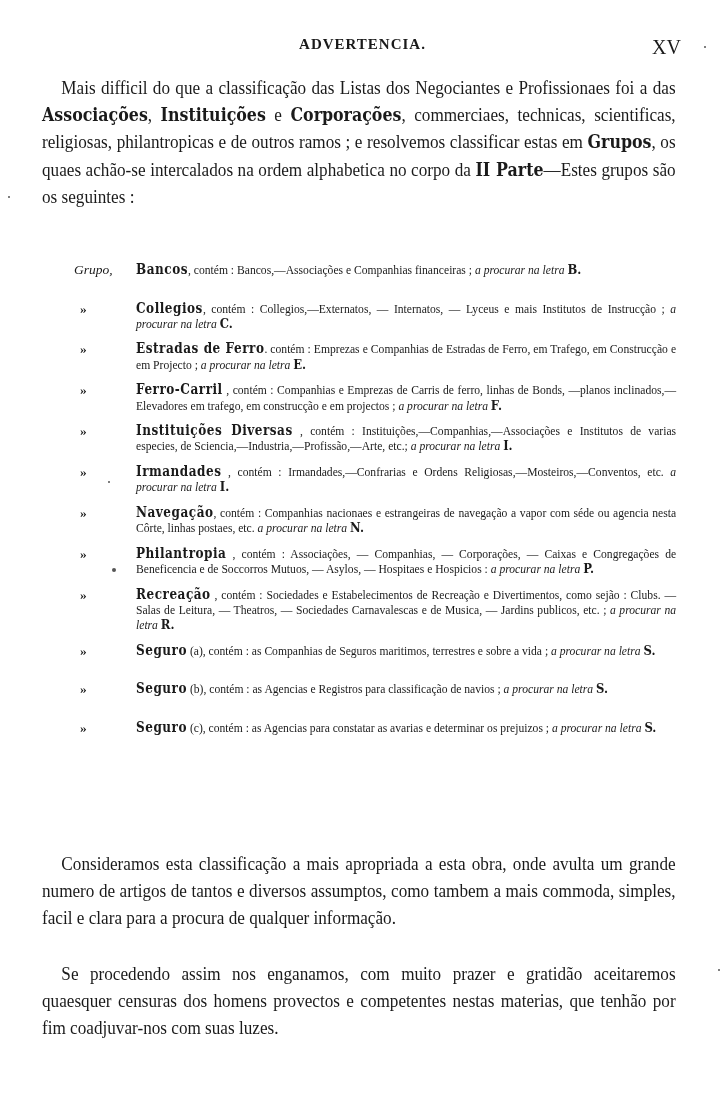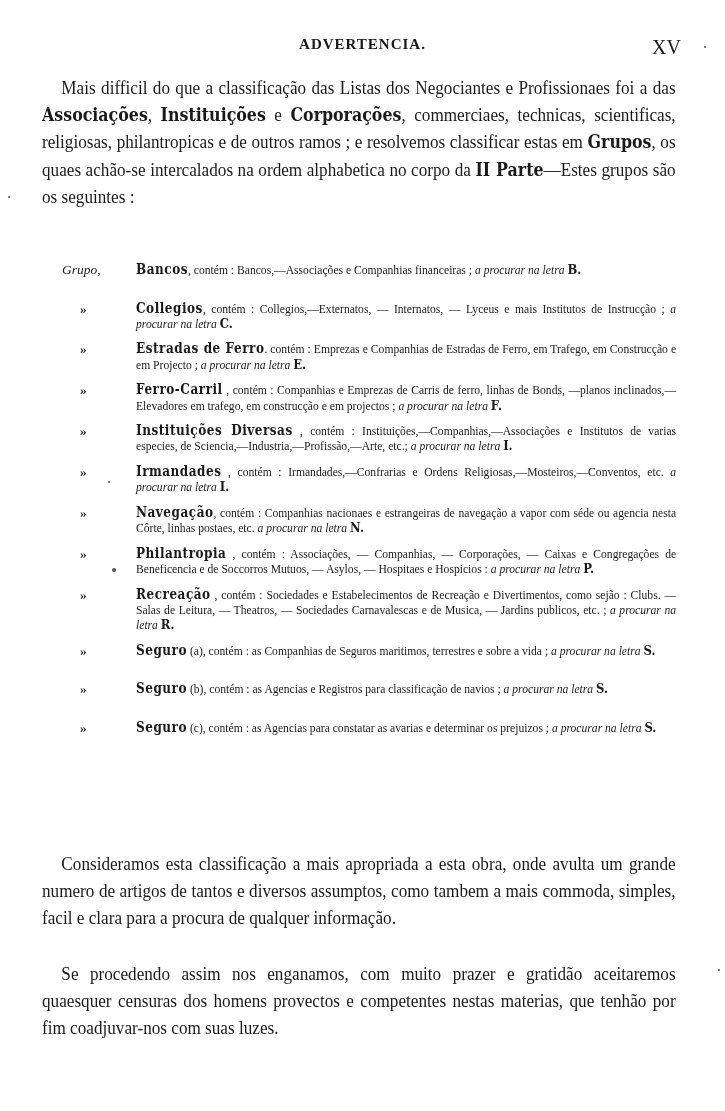--- a/index.html
+++ b/index.html
@@ -7,21 +7,21 @@
   .page { position:absolute; left:0; top:0; width:671px; height:1111px;border-radius:9px; }
   .header { position:absolute; top:34px; left:0; width:725px; height:22px; }
   .header-title { position:absolute; left:0; width:725px; text-align:center; font-family:"Liberation Serif", serif; font-weight:bold; font-size:15px; letter-spacing:1px; top:2px; }
   .page-num { position:absolute; left:652px; top:2px; font-size:20px; font-family:"Liberation Serif", serif; }
   .para { position:absolute; left:42px; width:634px; font-size:19.5px; line-height:27.2px; text-align:justify; font-family:"Liberation Serif", serif; transform:scaleX(0.88); transform-origin:left top; width:720px; }
   .para p { margin:0; text-indent:22px; }
   .b { font-weight:bold; font-family:"DejaVu Serif", serif; font-size:18px; }
   .intro { top:74px; }
   .groups { position:absolute; left:58px; top:262px; width:620px; font-size:13.5px; line-height:15.2px; }
   .grp { position:relative; margin-bottom:10.5px; padding-left:78px; min-height:28px; }
-  .grp .lead { position:absolute; left:4px; top:0; width:70px; }
+  .grp .lead { position:absolute; left:16px; top:0; width:70px; }
   .grp .lead.quote { left:22px; font-weight:bold; }
   .grp .body { display:block; text-align:justify; transform:scaleX(0.86); transform-origin:left top; width:628px; }
   .gname { font-family:"DejaVu Serif", serif; font-weight:bold; font-size:14px; letter-spacing:0.6px; }
   .gi { font-style:italic; }
   .letter { font-weight:bold; font-family:"DejaVu Serif", serif; }
   .grp-first .lead { font-style:italic; }
   .closing { top:850px; }
   .closing2 { top:960px; }
   .speck { position:absolute; width:2px; height:2px; background:#555; border-radius:1px; }
 </style>

